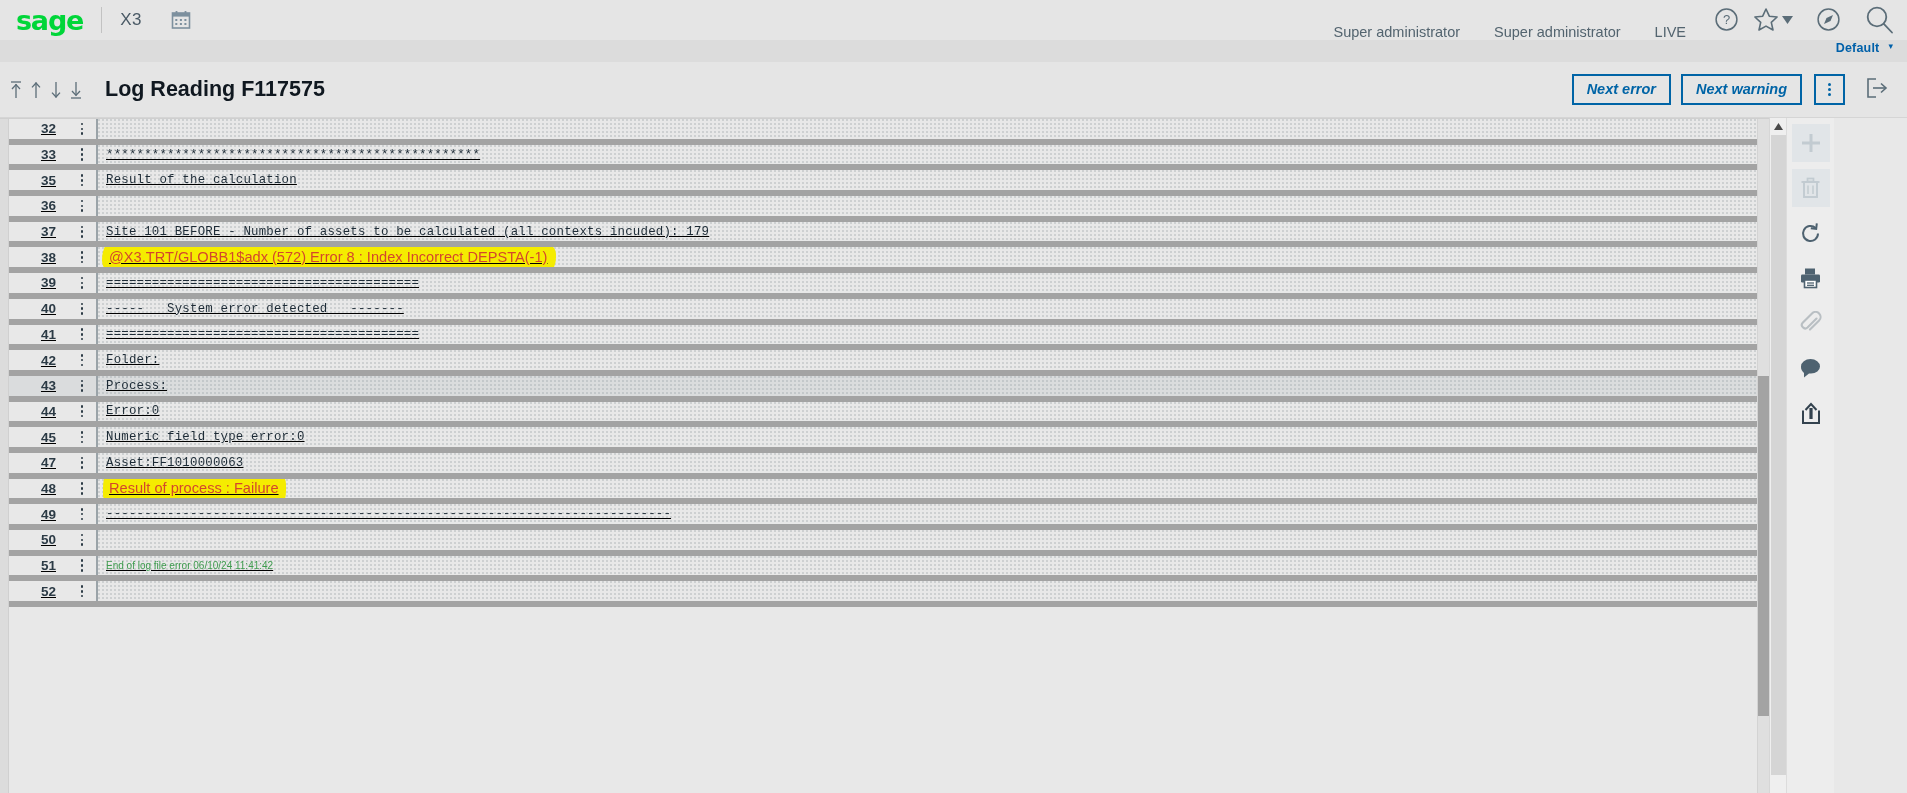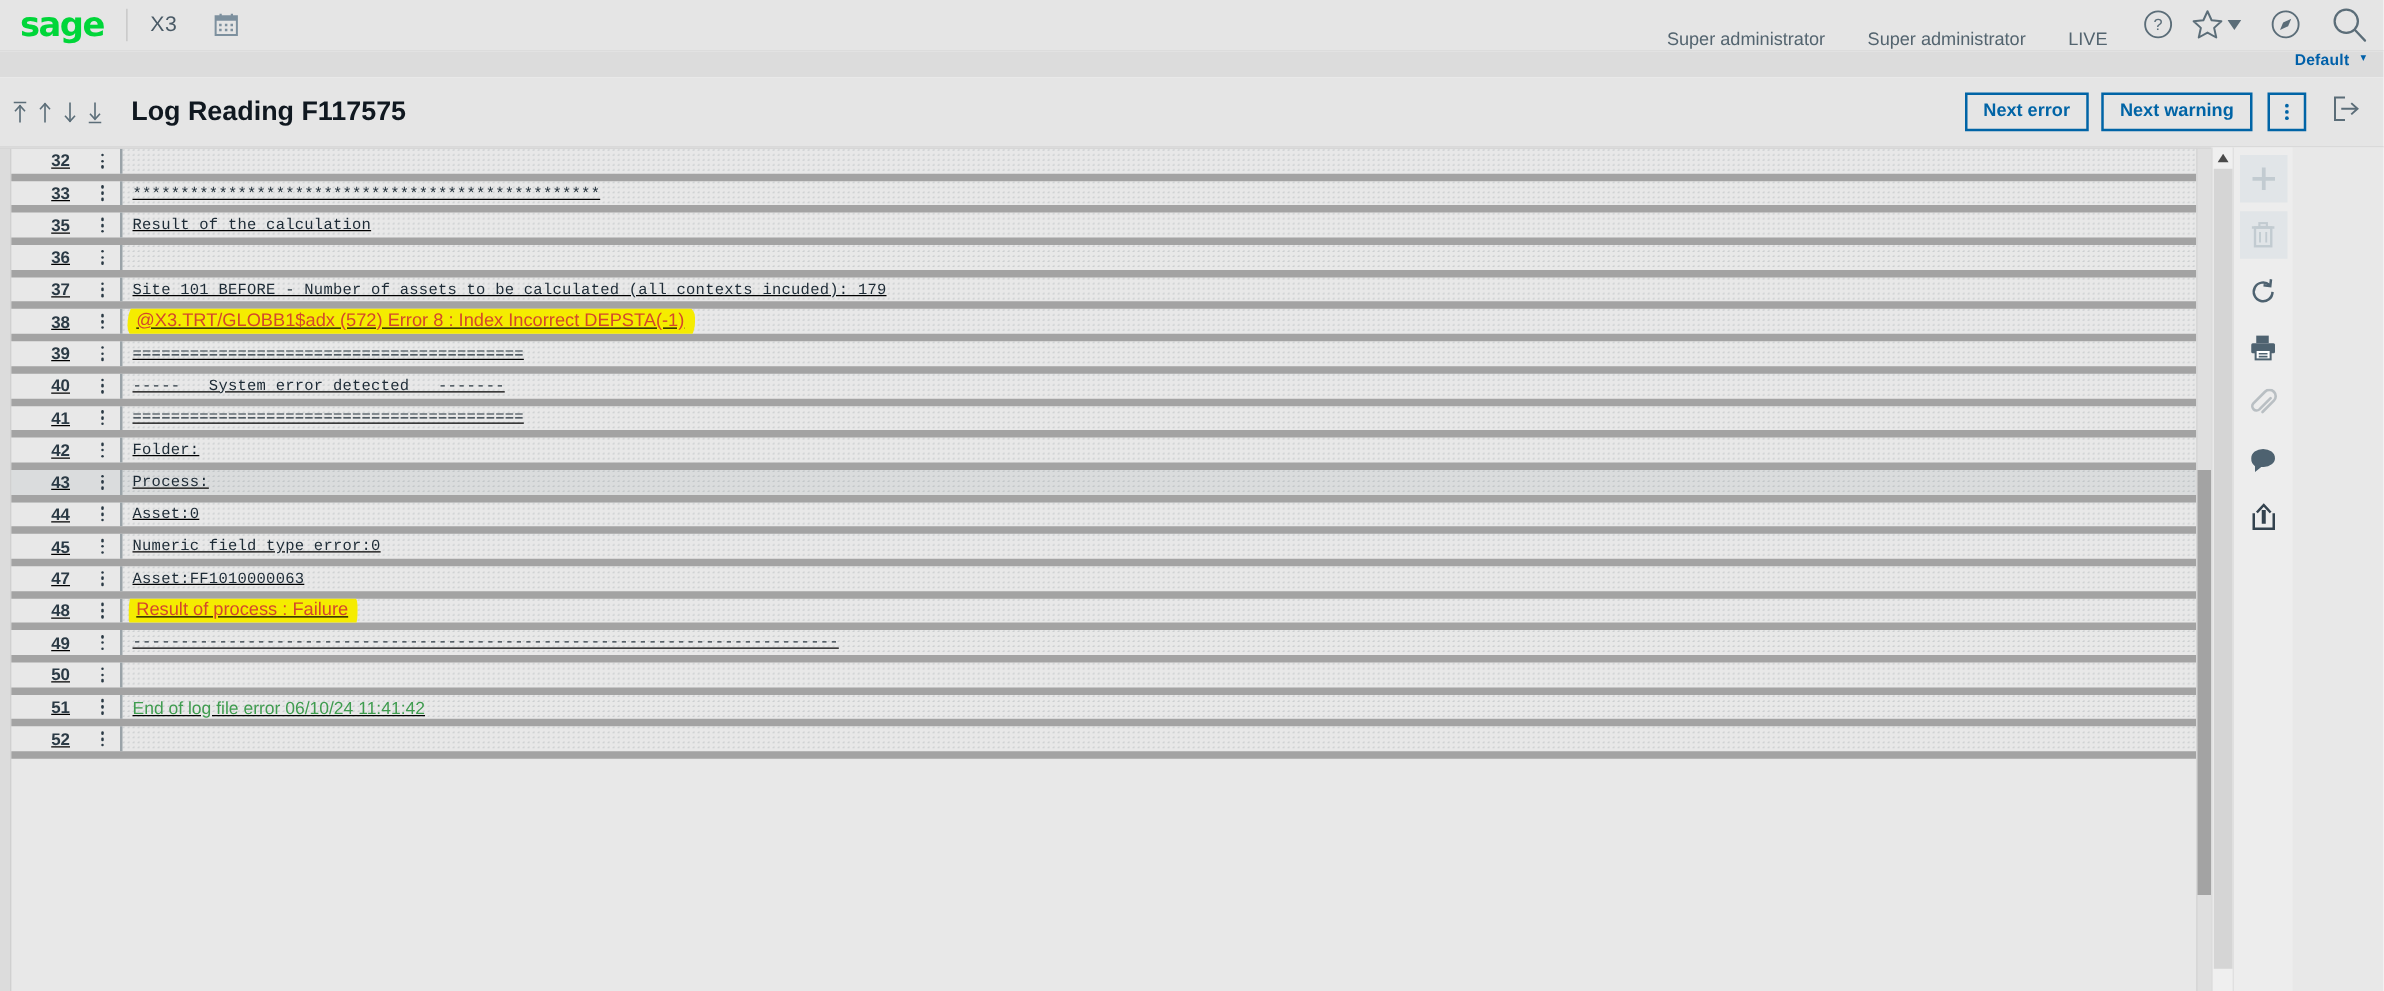--- a/index.html
+++ b/index.html
@@ -82,20 +82,21 @@
     font-size: 21.5px; font-weight: bold; color: #101820;
     margin-left: 19px; white-space: nowrap;
   }
   .titlebar-right { margin-left: auto; display: flex; align-items: center; }
   .btn-outline {
     border: 2px solid #0064a6; color: #0064a6; background: #e5e5e5;
     font-size: 14.5px; font-weight: bold;
     padding: 0 13px; height: 31px; line-height: 27px;
     margin-left: 10px; cursor: pointer; white-space: nowrap;
     font-family: "Liberation Sans", sans-serif;
+    font-style: italic;
   }
   .btn-kebab {
     border: 2px solid #0064a6; background: #e5e5e5; width: 31px; height: 31px;
     margin-left: 12px; cursor: pointer;
     display: flex; align-items: center; justify-content: center; flex-direction: column;
   }
   .kebab-dot { width: 3px; height: 3px; border-radius: 50%; background: #0064a6; margin: 1.1px 0; }
   .exit-icon { margin-left: 20px; margin-right: 4px; cursor: pointer; display:block; }
 
   
@@ -156,21 +157,21 @@
     white-space: pre;
   }
   .sans-err {
     font-family: "Liberation Sans", sans-serif;
     font-size: 14.6px;
     color: #d4472b;
     white-space: pre;
   }
   .sans-ok {
     font-family: "Liberation Sans", sans-serif;
-    font-size: 14px;
+    font-size: 10px;
     color: #3f9c4f;
     white-space: pre;
   }
   
   .marker {
     position: relative;
     display: inline-block;
     padding: 1px 3px 2px 3px;
     z-index: 1;
   }
@@ -464,21 +465,21 @@
           </div>
           <div class="log-cell"><span class="mono">Process:</span></div>
         </div>
         <div class="log-row">
           <div class="ln">44</div>
           <div class="kebab-cell">
             <i></i>
             <i></i>
             <i></i>
           </div>
-          <div class="log-cell"><span class="mono">Asset:0</span></div>
+          <div class="log-cell"><span class="mono">Error:0</span></div>
         </div>
         <div class="log-row">
           <div class="ln">45</div>
           <div class="kebab-cell">
             <i></i>
             <i></i>
             <i></i>
           </div>
           <div class="log-cell"><span class="mono">Numeric field type error:0</span></div>
         </div>

